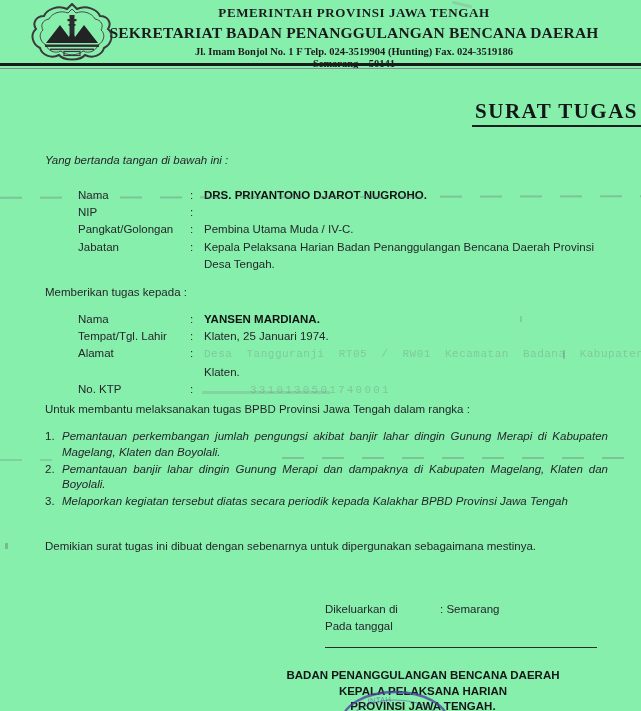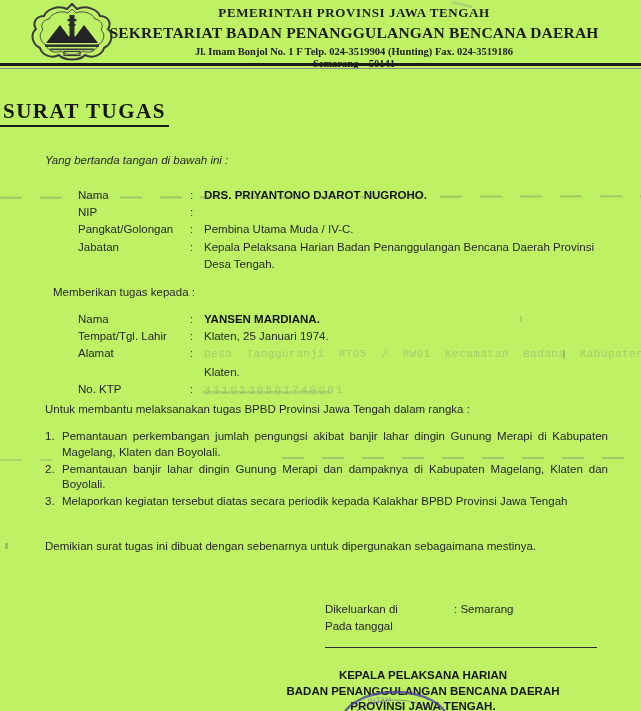--- a/index.html
+++ b/index.html
@@ -1,60 +1,60 @@
 <!DOCTYPE html>
 <html><head>
 <meta charset="utf-8">
 <style>
   * { margin:0; padding:0; box-sizing:border-box; }
   html,body { width:641px; height:711px; }
   body { background:#e9e9e7; }
   .page {
     position:relative; width:641px; height:711px; overflow:hidden;
-    background:#bef264;
+    background:#86efac;
     color:#26262a;
     font-family:"Liberation Sans","DejaVu Sans",sans-serif;
     font-size:11.5px;
   }
   
   .logo { position:absolute; left:28px; top:3px; width:88px; height:58px; }
   .letterhead { position:absolute; left:67px; top:5px; width:574px; text-align:center;
     font-family:"Liberation Serif","DejaVu Serif",serif; color:#1b1b1e; }
   .lh1 { font-size:13px; font-weight:bold; letter-spacing:.6px; }
   .lh2 { font-size:15.5px; font-weight:bold; letter-spacing:.2px; margin-top:3px; }
   .lh3 { font-size:10.5px; font-weight:bold; margin-top:4px; }
   .lh4 { font-size:10.5px; font-weight:bold; margin-top:1px; }
   .rule-a { position:absolute; left:0; top:63px; width:641px; height:3px; background:#1a1a1c; }
   .rule-b { position:absolute; left:0; top:67.5px; width:641px; height:1px; background:#8a8a8c; }
   
-  .title-wrap { position:absolute; left:0; top:99px; width:641px; text-align:left; }
+  .title-wrap { position:absolute; left:0; top:99px; width:641px; text-align:right; }
   .title { display:inline-block; font-family:"Liberation Serif","DejaVu Serif",serif;
     font-weight:bold; font-size:21px; letter-spacing:1.5px; color:#151517;
     border-bottom:2.5px solid #1c1c1e; padding:0 3px 1px 3px; }
   
   .intro { position:absolute; left:45px; top:154px;font-style:italic; }
   .fields { position:absolute; display:grid; grid-template-columns:112px 14px 404px;
     line-height:17.2px; }
   .fields.signer { left:78px; top:187px; }
   .fields.assignee { left:78px; top:311px; }
   .fields .val.bold { font-weight:bold; color:#111113; }
   .erased { display:inline-block; white-space:nowrap; color:#75797e; opacity:.32;
     filter:blur(.5px); letter-spacing:.5px; word-spacing:7px; font-size:11px;font-family:Liberation Mono, monospace; }
-  .erased.digits { letter-spacing:2.2px; word-spacing:normal; opacity:.35; }
-  .assign-intro { position:absolute; left:45px; top:286px;margin-left:8px; }
+  .erased.digits { letter-spacing:2.2px; word-spacing:normal; opacity:.35;margin-left:46px; }
+  .assign-intro { position:absolute; left:45px; top:286px; }
   .tasks-intro { position:absolute; left:45px; top:403px; }
   .tasks { position:absolute; left:45px; top:429px; width:563px; }
   .task { display:flex; line-height:15.8px; margin-bottom:1px; }
   .task .num { width:17px; flex:0 0 17px; }
-  .task .txt { flex:1; text-align:justify; }
+  .task .txt { flex:1; text-align:justify;font-style:italic; }
   .closing { position:absolute; left:45px; top:539px; width:563px; text-align:justify;
     line-height:15.5px; }
   
   .issued { position:absolute; left:325px; top:601px; width:272px; line-height:17px; }
-  .issued-row { display:grid; grid-template-columns:115px 1fr;gap:14px; }
+  .issued-row { display:grid; grid-template-columns:115px 1fr; }
   .issued-row.underlined { border-bottom:1.5px solid #2b2b2f; padding-bottom:12px; }
   
   .sigblock { position:absolute; left:272px; top:668px; width:302px; text-align:center;
     font-weight:bold; font-size:11.5px; line-height:15.6px; color:#161618; }
   .stamp { position:absolute; left:338px; top:690px; width:118px; height:21px; }
   
   .artifact { position:absolute; height:2px;
     background:repeating-linear-gradient(90deg, rgba(105,105,112,.32) 0 22px, transparent 22px 40px); }
   .art-a { left:0; top:196px; width:641px; transform:rotate(-.15deg); }
   .art-b { left:282px; top:457px; width:359px; }
@@ -166,22 +166,22 @@
     <div class="issued-row">
       <div>Dikeluarkan di</div>
       <div>: Semarang</div>
     </div>
     <div class="issued-row underlined">
       <div>Pada tanggal</div>
     </div>
   </div>
 
   <div class="sigblock">
+    <div>BADAN PENANGGULANGAN BENCANA DAERAH</div>
     <div>KEPALA PELAKSANA HARIAN</div>
-    <div>BADAN PENANGGULANGAN BENCANA DAERAH</div>
     <div>PROVINSI JAWA TENGAH.</div>
   </div>
 
   <svg class="stamp" viewBox="0 0 118 21" xmlns="http://www.w3.org/2000/svg">
     <ellipse cx="57" cy="32" rx="53" ry="30" fill="none" stroke="#4b3f9d" stroke-width="2.4" opacity="0.78"></ellipse>
     <ellipse cx="57" cy="33" rx="45" ry="23" fill="none" stroke="#4b3f9d" stroke-width="1.1" opacity="0.45"></ellipse>
     <text x="30" y="14" font-size="8" font-family="Liberation Sans, sans-serif" fill="#4b3f9d" opacity="0.55" transform="rotate(-5 30 14)">INTAH</text>
   </svg>
 
   <div class="artifact art-a"></div>

